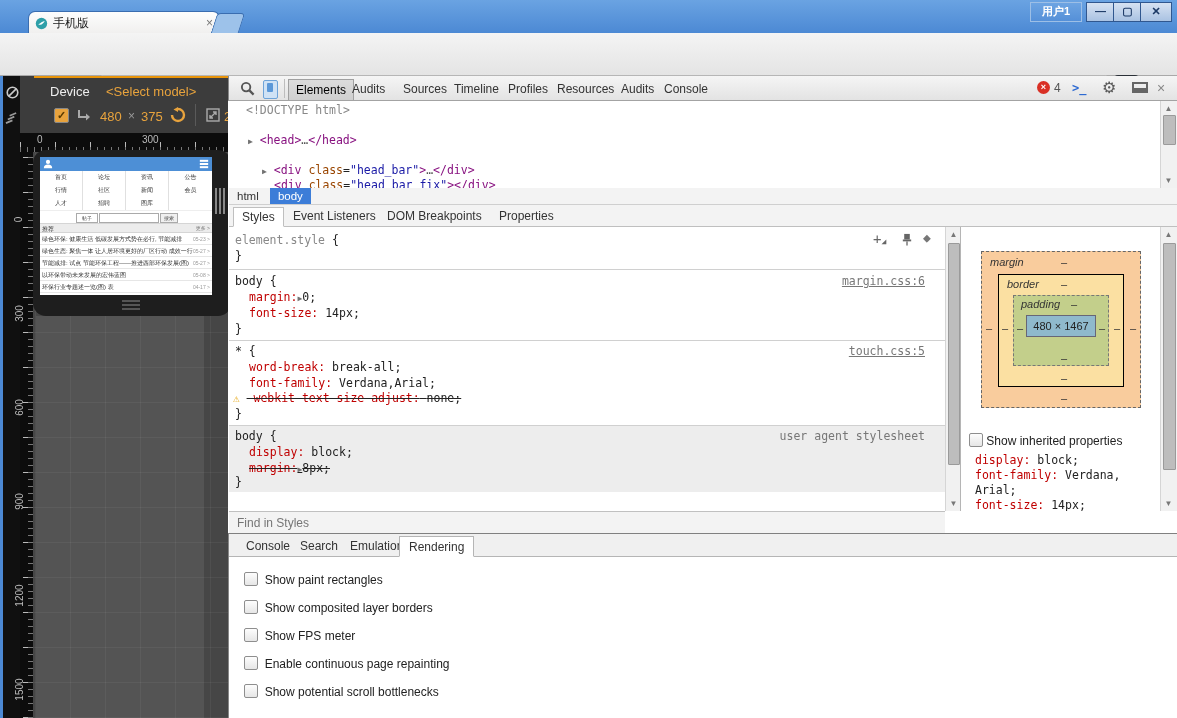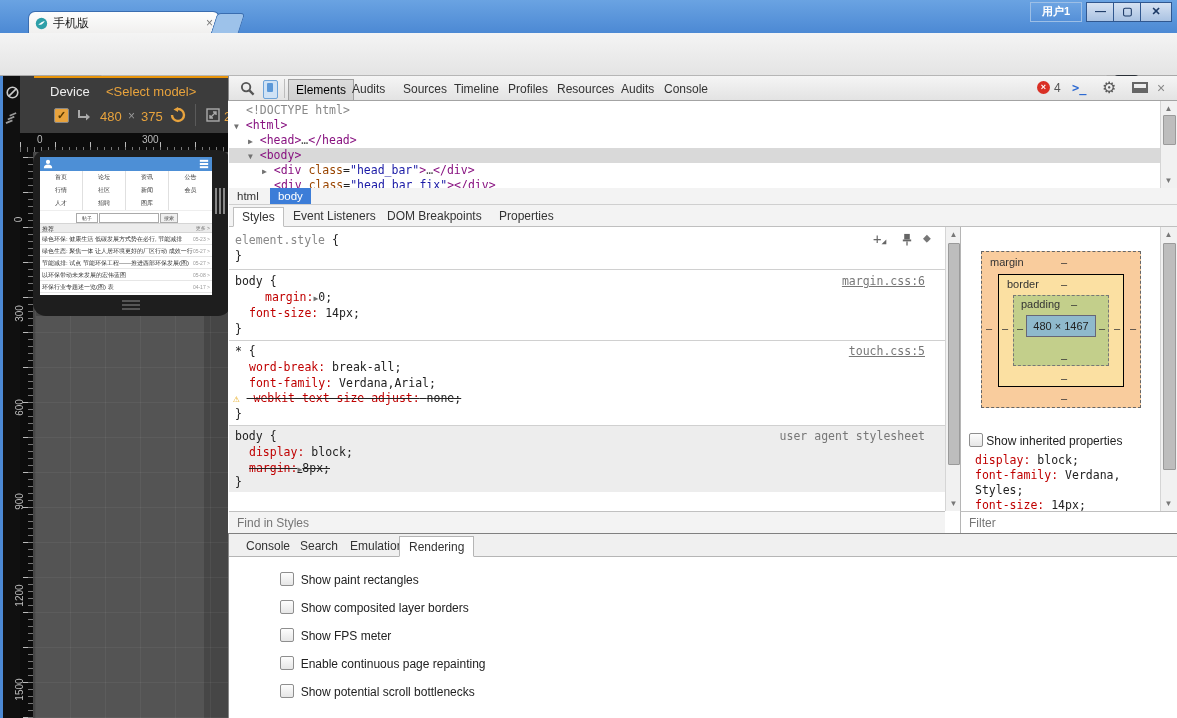--- a/index.html
+++ b/index.html
@@ -39,30 +39,30 @@
   .crumb.sel{background:#3c7dd8;color:#fff;}
   .sbtabs{left:229px;top:205px;width:948px;height:22px;background:#f3f3f3;border-bottom:1px solid #bfbfbf;box-sizing:border-box;}
   .sbtab{position:absolute;top:2px;height:20px;line-height:19px;padding:0 8px;font-size:12px;color:#333;}
   .sbtab.sel{background:#fff;border:1px solid #bfbfbf;border-bottom:1px solid #fff;box-sizing:border-box;}
   .styles{left:229px;top:227px;width:716px;height:284px;background:#fff;overflow:hidden;font-size:11.5px;}
   .propn{color:#c00000;} .struck{text-decoration:line-through;}
   .csslink{color:#777;text-decoration:underline;}
   .secline{position:absolute;left:0;width:100%;border-top:1px solid #d0d0d0;}
   .findbar{left:229px;top:511px;width:716px;height:22px;background:#f3f3f3;border-top:1px solid #c0c0c0;box-sizing:border-box;}
   .rside{left:960px;top:227px;width:200px;height:284px;background:#fff;border-left:1px solid #b5b5b5;box-sizing:border-box;overflow:hidden;}
-  .boxlabel{font-size:11px;color:#333;}
+  .boxlabel{font-size:11px;color:#333;font-style:italic;}
   .dash{font-size:11px;color:#333;}
   .scroll{background:#f1f1f1;border-left:1px solid #d5d5d5;}
   .thumb{position:absolute;left:2px;width:11px;background:#bdbdbd;border:1px solid #9a9a9a;border-radius:1px;}
   .sarrow{position:absolute;left:0;width:15px;text-align:center;color:#777;font-size:8px;}
   .drawer{left:228px;top:533px;width:949px;height:185px;background:#fff;border-top:1px solid #808080;border-left:1px solid #888;box-sizing:border-box;}
   .drtabs{position:absolute;left:0;top:0;width:100%;height:23px;background:#f0f0f0;border-bottom:1px solid #b5b5b5;box-sizing:border-box;}
   .drtab{position:absolute;top:2px;height:21px;line-height:20px;padding:0 9px;font-size:12px;color:#333;}
   .drtab.sel{background:#fff;border:1px solid #b5b5b5;border-bottom:1px solid #fff;box-sizing:border-box;}
-  .ckrow{position:absolute;left:15px;height:14px;line-height:14px;font-size:12px;color:#222;margin-left:36px;}
+  .ckrow{position:absolute;left:15px;height:14px;line-height:14px;font-size:12px;color:#222;}
   
   .devframe{left:33px;top:150px;width:198px;height:166px;background:#1e1e1e;border-radius:13px;}
   .devscreen{left:7px;top:7px;width:172px;height:138px;background:#fff;overflow:hidden;}
   .mhead{left:0;top:0;width:172px;height:14px;background:#4d8fd6;}
   .mnavcell{position:absolute;width:43px;height:13px;line-height:13px;text-align:center;font-size:6px;color:#333;border-right:1px solid #e0e0e0;box-sizing:border-box;overflow:hidden;}
   .mnews{position:absolute;left:0;width:172px;height:12px;line-height:12px;border-bottom:1px solid #e6e6e6;box-sizing:border-box;font-size:6px;color:#333;overflow:hidden;}
   .mdate{position:absolute;right:2px;top:0;font-size:5px;color:#999;}
   input{font-family:"Liberation Sans",sans-serif;}
   .bareinput{border:none;outline:none;background:transparent;font-size:12px;color:#999;width:90%;}
 </style>
@@ -260,31 +260,23 @@
     <span class="abs mono" style="left:843px;top:5px;color:#2d6ad2;font-weight:bold;font-size:12px">&gt;_</span>
     <span class="abs" style="left:873px;top:2px;color:#5a5a5a;font-size:16px">⚙</span>
     <span class="abs" style="left:903px;top:6px;width:16px;height:11px;border:2px solid #666;box-sizing:border-box">
       <span style="position:absolute;left:0;bottom:0;width:12px;height:3px;background:#666"></span>
     </span>
     <span class="abs" style="left:928px;top:4px;color:#888;font-size:14px">×</span>
   </div>
 
   <div class="abs tree mono">
     <div class="treerow" style="top:2px"><span class="gray" style="margin-left:17px">&lt;!DOCTYPE html&gt;</span></div>
-    <div class="treerow" style="top:17px">
-      <span class="arrowglyph" style="margin-left:5px">▼</span>
-      <span class="tag">&lt;html&gt;</span>
-    </div>
     <div class="treerow" style="top:32px">
       <span class="arrowglyph" style="margin-left:19px">▶</span>
       <span class="tag">&lt;head&gt;</span><span class="dim">…</span><span class="tag">&lt;/head&gt;</span>
-    </div>
-    <div class="treerow" style="top:47px;background:#d9d9d9">
-      <span class="arrowglyph" style="margin-left:19px">▼</span>
-      <span class="tag">&lt;body&gt;</span>
     </div>
     <div class="treerow" style="top:62px">
       <span class="arrowglyph" style="margin-left:33px">▶</span>
       <span class="tag">&lt;div </span><span class="attr">class</span><span>=</span><span class="attval">"head_bar"</span><span class="tag">&gt;</span><span class="dim">…</span><span class="tag">&lt;/div&gt;</span>
     </div>
     <div class="treerow" style="top:77px">
       <span class="tag" style="margin-left:45px">&lt;div </span><span class="attr">class</span><span>=</span><span class="attval">"head_bar_fix"</span><span class="tag">&gt;</span><span class="tag">&lt;/div&gt;</span>
     </div>
   </div>
 
@@ -314,21 +306,21 @@
     <svg class="abs" style="left:672px;top:6px" width="12" height="13" viewBox="0 0 12 14">
       <rect x="3" y="1" width="6" height="6" fill="#666"></rect>
         <rect x="1.5" y="7" width="9" height="2" fill="#666"></rect>
         <rect x="5.3" y="9" width="1.4" height="4.5" fill="#666"></rect>
     </svg>
     <span class="abs" style="left:694px;top:3px;color:#777;font-size:13px">◆</span>
     <div class="secline" style="top:42px"></div>
 
     <div class="abs" style="left:6px;top:47px"><span>body</span> <span>{</span></div>
     <span class="abs csslink" style="right:20px;top:47px">margin.css:6</span>
-    <div class="abs" style="left:36px;top:63px"><span class="propn">margin:</span><span class="arrowglyph">▶</span><span>0;</span></div>
+    <div class="abs" style="left:20px;top:63px"><span class="propn">margin:</span><span class="arrowglyph">▶</span><span>0;</span></div>
     <div class="abs" style="left:20px;top:79px"><span class="propn">font-size:</span> <span>14px;</span></div>
     <div class="abs" style="left:6px;top:95px"><span>}</span></div>
     <div class="secline" style="top:113px"></div>
 
     <div class="abs" style="left:6px;top:117px"><span>* {</span></div>
     <span class="abs csslink" style="right:20px;top:117px">touch.css:5</span>
     <div class="abs" style="left:20px;top:133px"><span class="propn">word-break:</span> <span>break-all;</span></div>
     <div class="abs" style="left:20px;top:149px"><span class="propn">font-family:</span> <span>Verdana,Arial;</span></div>
     <div class="abs" style="left:4px;top:164px"><span style="color:#e6a817;font-size:11px">⚠</span> <span class="struck"><span class="propn">-webkit-text-size-adjust:</span> <span>none;</span></span></div>
     <div class="abs" style="left:6px;top:180px"><span>}</span></div>
@@ -378,33 +370,30 @@
         </div>
       </div>
     </div>
 
     <div class="abs" style="left:8px;top:206px">
       <span class="cbx"></span>
       <span style="font-size:12px;color:#222;vertical-align:2px"> <span>Show inherited properties</span></span>
     </div>
     <div class="abs mono" style="left:14px;top:226px;font-size:11.5px"><span class="propn">display:</span> <span>block;</span></div>
     <div class="abs mono" style="left:14px;top:241px;font-size:11.5px"><span class="propn">font-family:</span> <span>Verdana,</span></div>
-    <div class="abs mono" style="left:14px;top:256px;font-size:11.5px"><span>Styles;</span></div>
+    <div class="abs mono" style="left:14px;top:256px;font-size:11.5px"><span>Arial;</span></div>
     <div class="abs mono" style="left:14px;top:271px;font-size:11.5px"><span class="propn">font-size:</span> <span>14px;</span></div>
   </div>
 
   <div class="abs scroll" style="left:1160px;top:227px;width:17px;height:284px">
     <span class="sarrow" style="top:3px">▲</span>
     <div class="thumb" style="top:16px;height:225px"></div>
     <span class="sarrow" style="bottom:3px">▼</span>
   </div>
 
-  <div class="abs" style="left:960px;top:511px;width:217px;height:22px;background:#fff;border-top:1px solid #c0c0c0;border-left:1px solid #b5b5b5;box-sizing:border-box">
-    <input class="bareinput" style="margin: 3px 0px 0px 6px;" placeholder="Filter">
-  </div>
 
   <div class="abs drawer">
     <div class="drtabs">
       <span class="drtab" style="left:8px">Console</span>
       <span class="drtab" style="left:62px">Search</span>
       <span class="drtab" style="left:112px">Emulation</span>
       <span class="drtab sel" style="left:170px">Rendering</span>
     </div>
     <div class="ckrow" style="top:38px"><span class="cbx"></span>&nbsp;&nbsp;<span style="vertical-align:2px">Show paint rectangles</span></div>
     <div class="ckrow" style="top:66px"><span class="cbx"></span>&nbsp;&nbsp;<span style="vertical-align:2px">Show composited layer borders</span></div>

